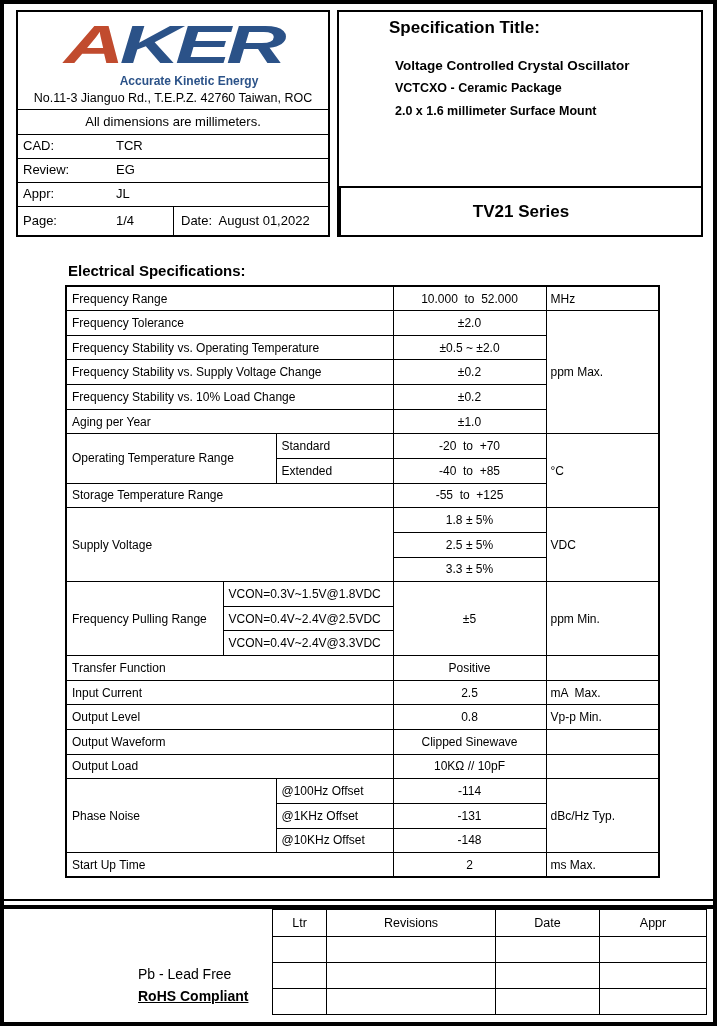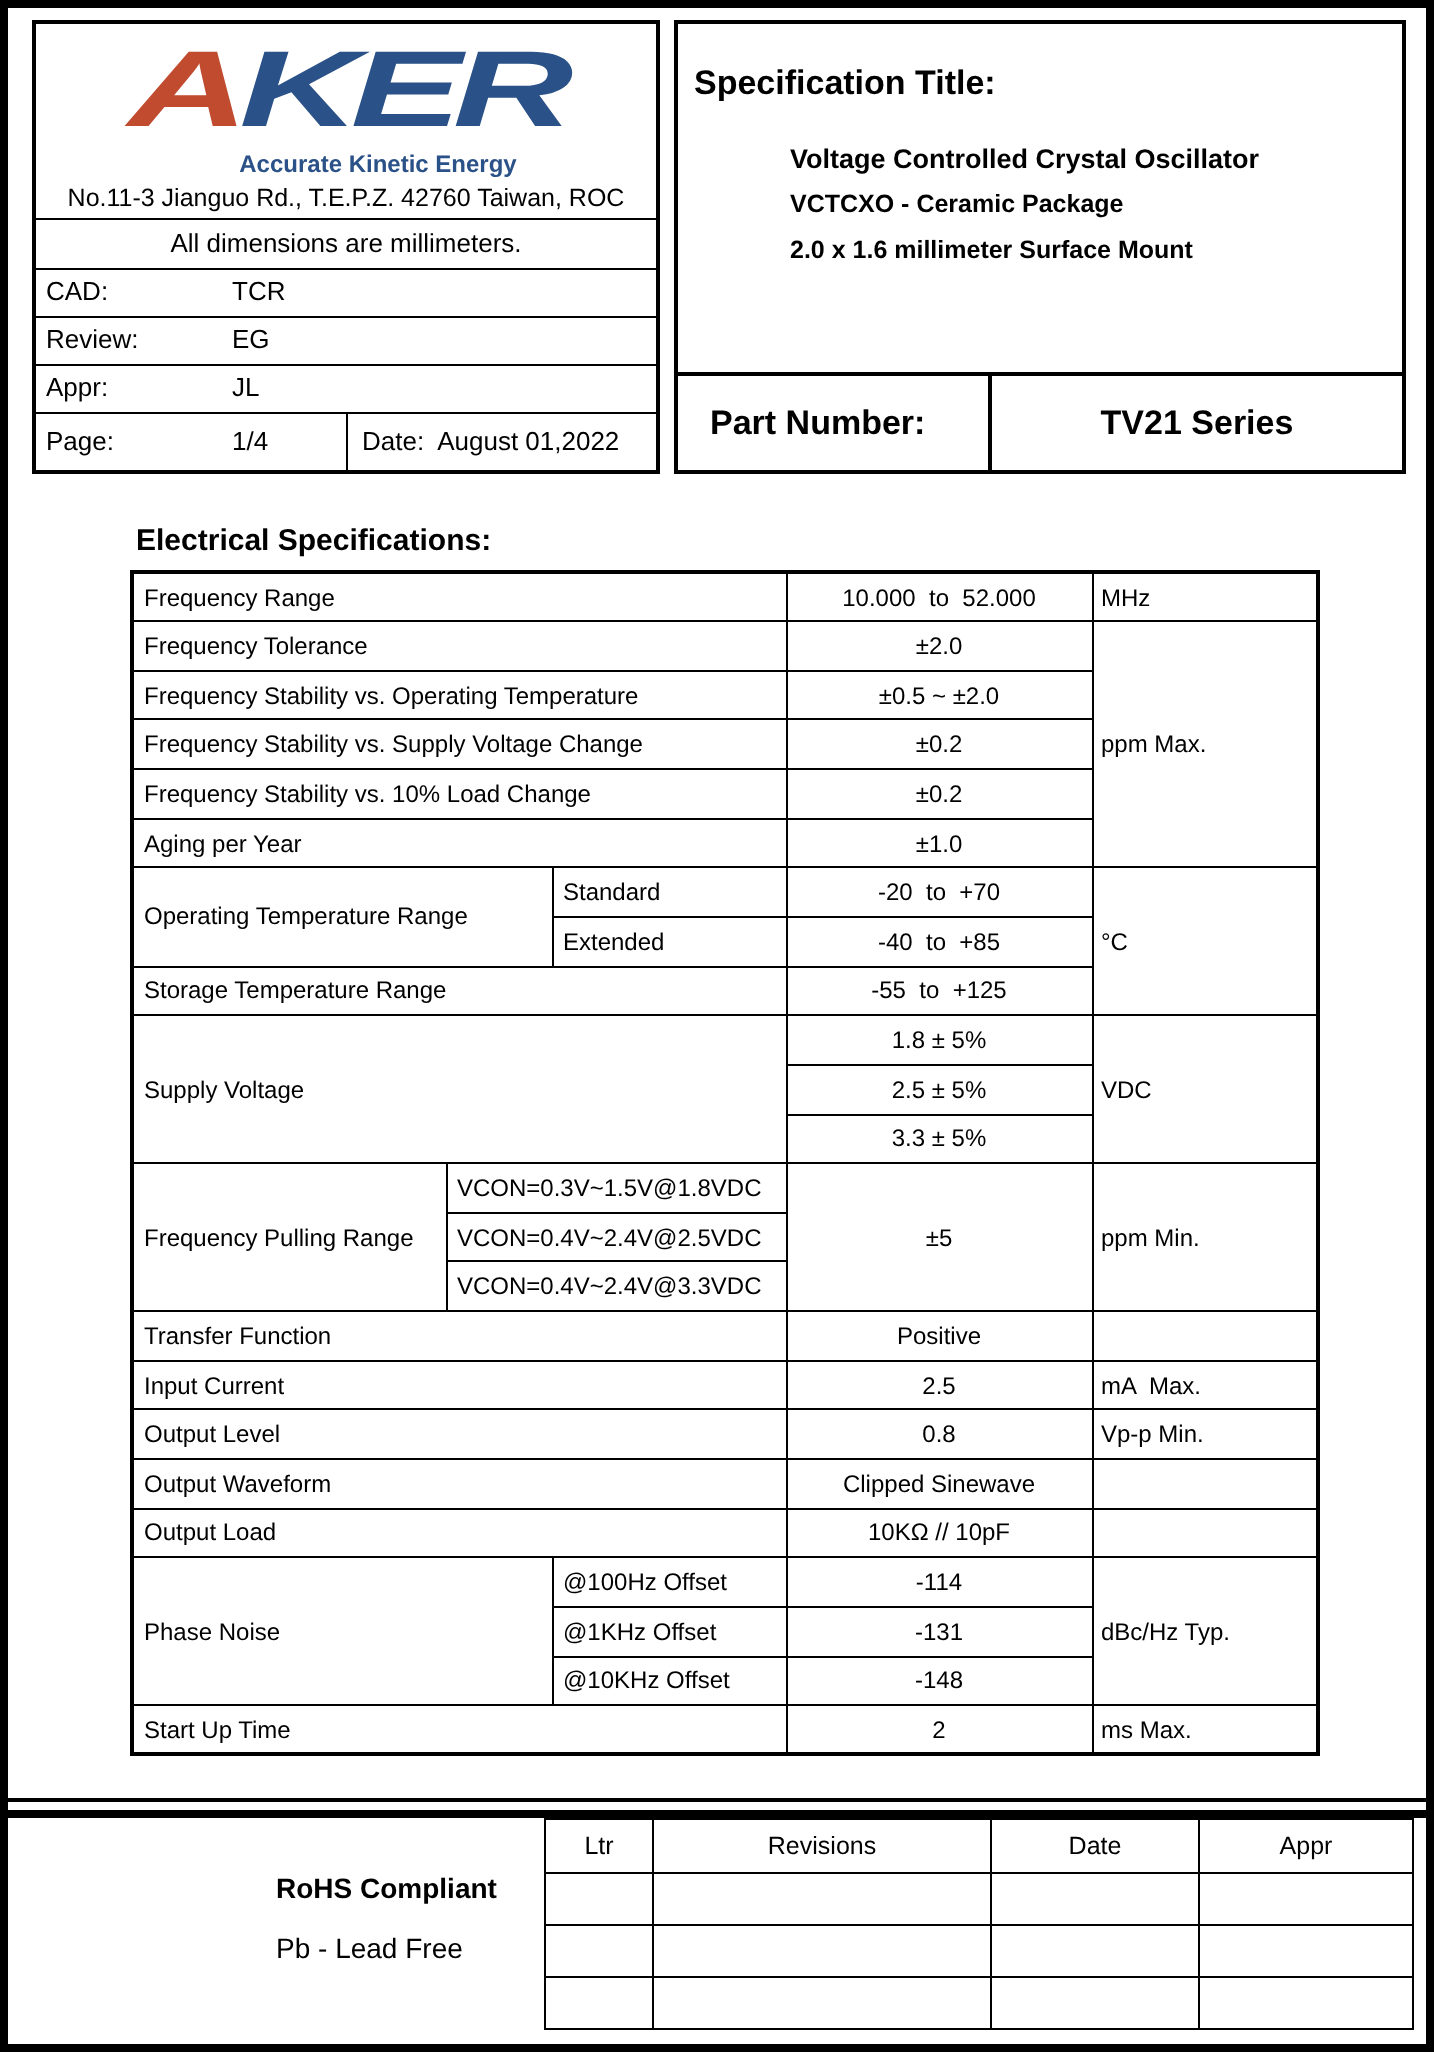--- a/index.html
+++ b/index.html
@@ -19,21 +19,21 @@
   .info-row{position:relative;height:24px;border-top:1px solid #000;
     box-sizing:border-box;font-size:13px;line-height:22px;}
   .info-row .lbl{position:absolute;left:5px;}
   .info-row .val{position:absolute;left:98px;}
   .page-row{height:29px;line-height:27px;}
   .date-cell{position:absolute;left:155px;right:0;top:0;bottom:0;
     border-left:1px solid #000;padding-left:7px;white-space:pre;}
   
   .hdr-right{position:absolute;left:333px;top:6px;width:366px;height:227px;
     border:2px solid #000;box-sizing:border-box;}
-  .spec-title{font-size:17px;font-weight:bold;padding:20px 0 0 8px;}
+  .spec-title{font-size:17px;font-weight:bold;padding:6px 0 0 8px;margin-left:42px;}
   .spec-lines{margin:16px 0 0 56px;}
   .line{font-weight:bold;}
   .line.lg{font-size:13.5px;line-height:23px;}
   .line.sm{font-size:12.5px;line-height:23px;}
   .pn-row{position:absolute;left:0;right:0;bottom:0;height:47px;
     border-top:2px solid #000;display:flex;}
   .pn-label{width:155px;font-size:17px;font-weight:bold;display:flex;
     align-items:center;padding-left:16px;box-sizing:border-box;}
   .pn-value{flex:1;border-left:2px solid #000;font-size:17px;font-weight:bold;
     display:flex;align-items:center;justify-content:center;}
@@ -42,21 +42,21 @@
   .spec-table{position:absolute;left:61px;top:281px;border-collapse:collapse;
     table-layout:fixed;font-size:12px;border:2px solid #000;}
   .spec-table td{border:1px solid #000;padding:0;overflow:hidden;}
   .spec-table tr{height:24.65px;}
   .c-label{text-align:left;padding-left:5px !important;white-space:pre;}
   .c-val{text-align:center;white-space:pre;}
   .c-unit{text-align:left;padding-left:4px !important;white-space:pre;}
   
   .rule-thin{position:absolute;left:0;right:0;top:895px;height:2px;background:#000;}
   .rule-thick{position:absolute;left:0;right:0;top:901px;height:4px;background:#000;}
-  .rohs{position:absolute;left:134px;top:932px;font-size:14px;font-weight:bold;}
+  .rohs{position:absolute;left:134px;top:984px;font-size:14px;font-weight:bold;text-decoration:underline;}
   .pb{position:absolute;left:134px;top:962px;font-size:14px;font-weight:normal;}
   .rev-table{position:absolute;left:268px;top:905px;border-collapse:collapse;
     table-layout:fixed;font-size:12.5px;}
   .rev-table th,.rev-table td{border:1px solid #000;padding:0;font-weight:normal;}
   .rev-table th{height:26px;text-align:center;margin-top:43px;}
   .rev-table td{height:25px;}
 </style>
 </head>
 <body>
 
@@ -93,21 +93,20 @@
   </div>
 
   <div class="hdr-right">
     <div class="spec-title">Specification Title:</div>
     <div class="spec-lines">
       <div class="line lg">Voltage Controlled Crystal Oscillator</div>
       <div class="line sm">VCTCXO - Ceramic Package</div>
       <div class="line sm">2.0 x 1.6 millimeter Surface Mount</div>
     </div>
     <div class="pn-row">
-      <div class="pn-label">Part Number:</div>
       <div class="pn-value">TV21 Series</div>
     </div>
   </div>
 
   <div class="elec-title">Electrical Specifications:</div>
 
   <table class="spec-table">
     <colgroup>
       <col style="width:157px">
         <col style="width:53px">

